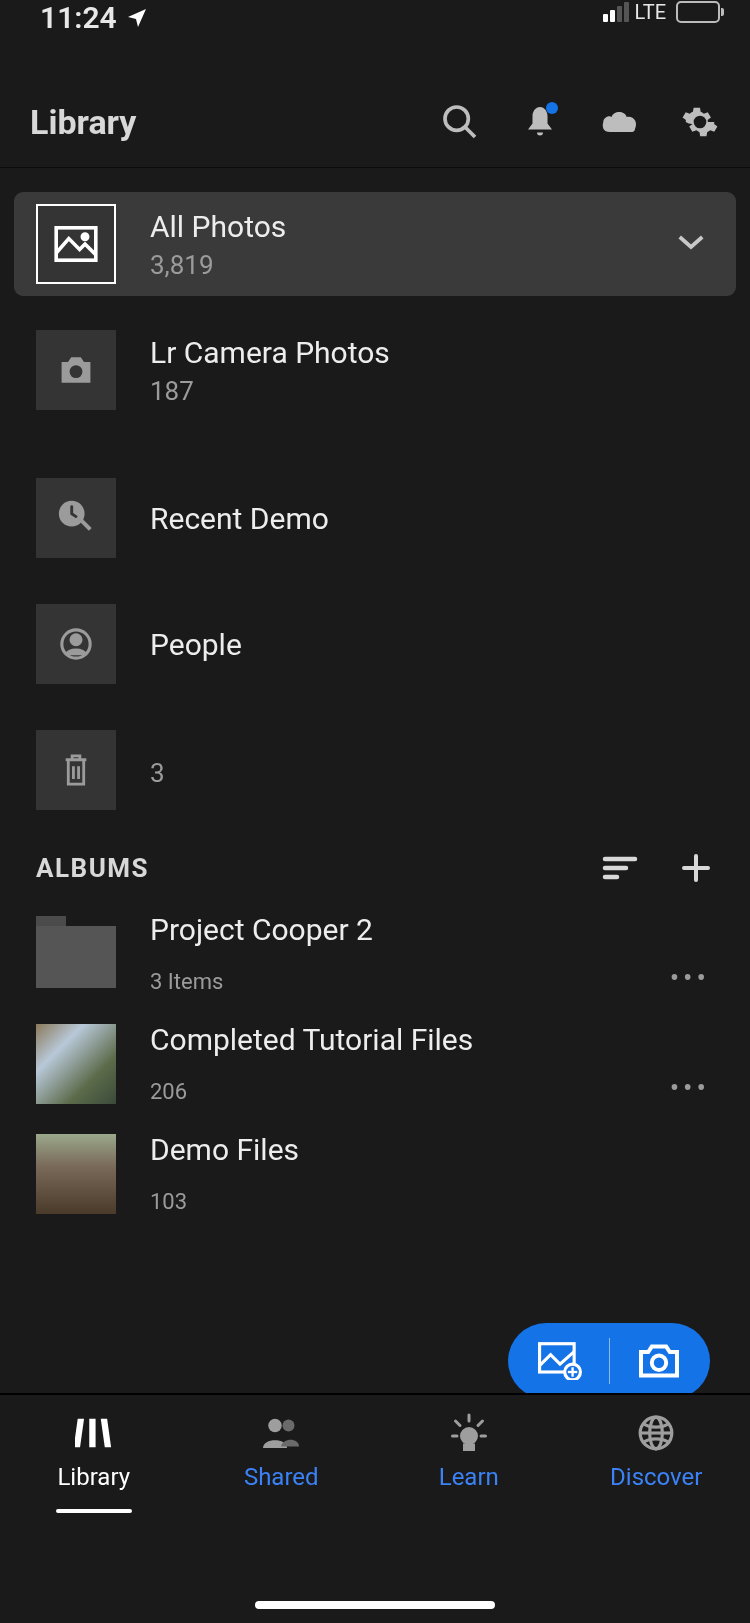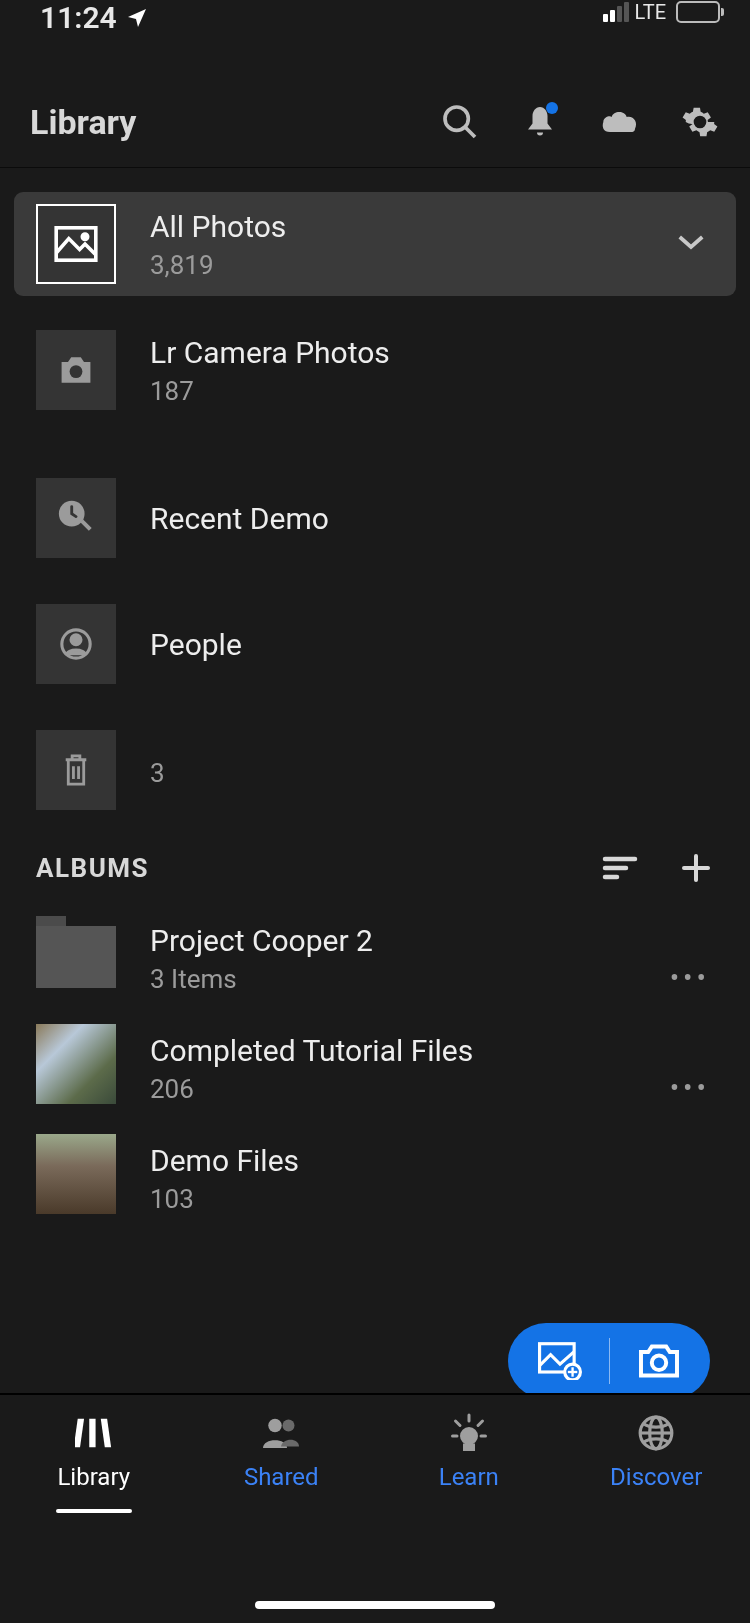--- a/index.html
+++ b/index.html
@@ -89,21 +89,21 @@
   .album-thumb {
     width: 80px; height: 80px; flex-shrink:0;
   }
   .folder-thumb { position:relative; }
   .folder-tab { position:absolute; top:2px; left:0; width:30px; height:10px; background:#4b4b4b; }
   .folder-body { position:absolute; top:12px; left:0; width:80px; height:62px; background:#555;}
   .photo-thumb1 { width:100%; height:100%; background: linear-gradient(135deg,#8a7a5a 0%, #b8c8d8 30%, #5c6b4a 70%, #3a4a3a 100%); }
   .photo-thumb2 { width:100%; height:100%; background: linear-gradient(180deg,#9aa88a 0%, #7a6a5a 40%, #4a3a2a 100%); }
   .album-text { flex:1; }
   .album-title { font-size:30px; color:#ededed; }
-  .album-count { font-size:26px; color:#9b9b9b; margin-top:6px; }
+  .album-count { font-size:22px; color:#9b9b9b; margin-top:22px; }
   .more-dots { color:#9b9b9b; font-size:28px; letter-spacing:4px; padding-right:4px;}
 
   
   .fab {
     position:absolute;
     right: 40px;
     bottom: 224px;
     width: 202px; height: 76px;
     background:#1473e6;
     border-radius: 40px;

